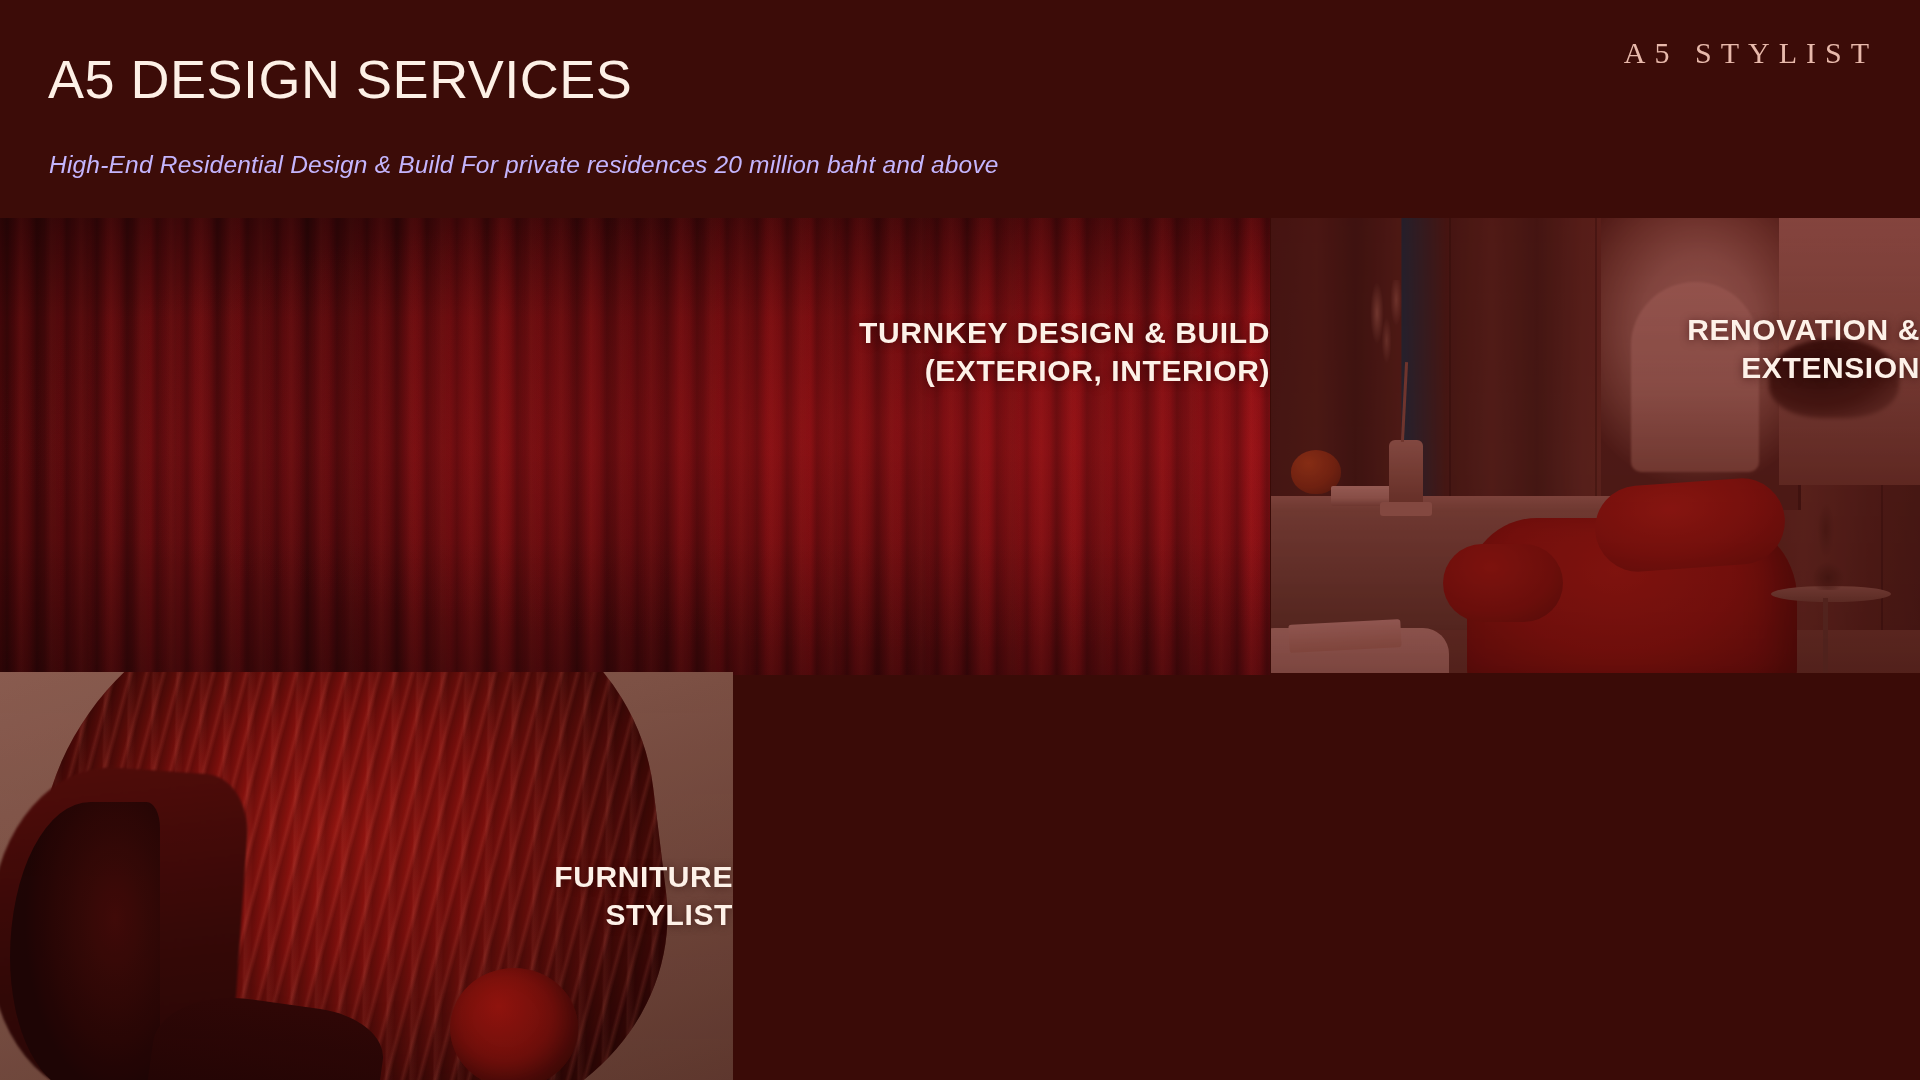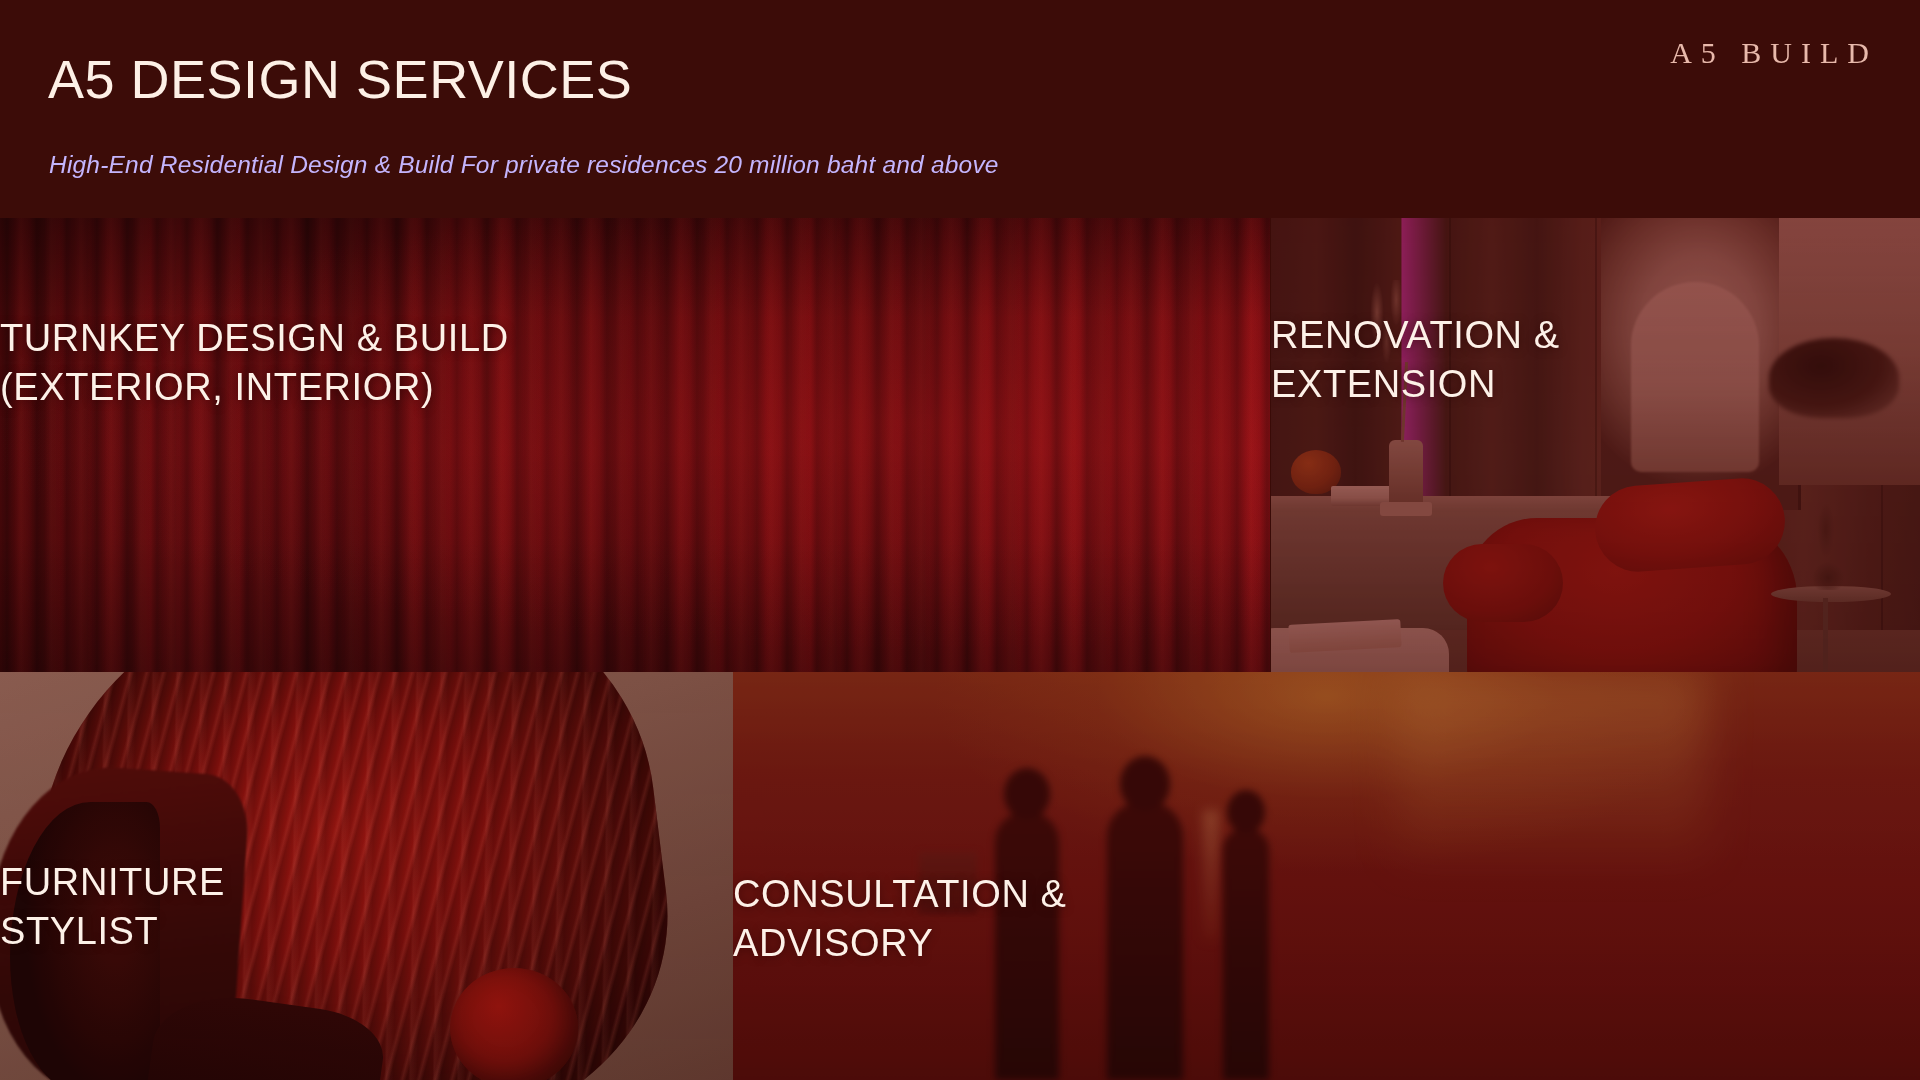--- a/index.html
+++ b/index.html
@@ -69,24 +69,24 @@
     position:absolute;
     overflow:hidden;
   }
   .tile-art {
     position:absolute;
     inset:0;
   }
   .tile-label {
     position:absolute;
     left:0; right:0;
-    text-align:left;
+    text-align:right;
     color:#fdf1e8;
-    font-size:38px;
-    font-weight:400;
+    font-size:30px;
+    font-weight:700;
     letter-spacing:0.6px;
     line-height:1.28;
     z-index:8;
     text-shadow:0 1px 8px rgba(40,4,2,0.55);
     white-space:pre-line;
   }
 
   
   #tile-turnkey {
     left:0; top:0;
@@ -122,21 +122,21 @@
     position:absolute; inset:0;
     background:linear-gradient(180deg, rgba(110,12,16,0.34) 0%, rgba(128,14,18,0.16) 50%, rgba(90,10,14,0.30) 100%);
     mix-blend-mode:multiply;
   }
   #tile-turnkey .tile-label { top:96px; }
 
   
   #tile-renovation {
     left:1271px; top:0;
     width:649px; height:455px;
-    background:#d946ef;
+    background:#0c4a6e;
   }
   .room-wall {
     position:absolute; inset:0;
     background:
       linear-gradient(90deg,
         #4a2a25 0%,  #553029 7%,  #3f2420 13%, #5a342c 20%,
         #48292310 20.2%, #4b2b25 27%, #603a31 34%, #4a2c26 41%,
         #6b4238 48%, #7a4a3e 56%, #6a4035 64%, #5e372e 72%,
         #70463a 82%, #5a342c 92%, #4e2d27 100%);
   }
@@ -426,21 +426,21 @@
   #tile-consultation .tile-label { top:198px; }
 </style>
 </head>
 <body>
 
 <div class="slide">
 
   <div class="header">
     <div class="header-title">A5 DESIGN SERVICES</div>
     <div class="header-subtitle">High-End Residential Design &amp; Build For private residences 20 million baht and above</div>
-    <div class="brand-logo">A5 BUILD</div>
+    <div class="brand-logo">A5 STYLIST</div>
   </div>
 
   <div class="tile-grid">
 
     <div class="tile" id="tile-turnkey">
       <div class="tile-art">
         <div class="curtain-stripes"></div>
         <div class="curtain-sheen"></div>
         <div class="curtain-veil"></div>
       </div>
@@ -482,30 +482,15 @@
         <div class="portrait-face"></div>
         <div class="portrait-profile"></div>
         <div class="portrait-neck"></div>
         <div class="portrait-bun"></div>
         <div class="portrait-overlay"></div>
       </div>
       <div class="tile-label">FURNITURE
 STYLIST</div>
     </div>
 
-    <div class="tile" id="tile-consultation">
-      <div class="tile-art">
-        <div class="gallery-bg"></div>
-        <div class="gallery-wallpanel"></div>
-        <div class="gallery-frame"></div>
-        <div class="gallery-frame2"></div>
-        <div class="fig" id="fig-a"></div>
-        <div class="fig" id="fig-b"></div>
-        <div class="fig" id="fig-c"></div>
-        <div class="gallery-overlay"></div>
-        <div class="gallery-overlay2"></div>
-      </div>
-      <div class="tile-label">CONSULTATION &amp;
-ADVISORY</div>
-    </div>
 
   </div>
 </div>
 
 </body></html>

